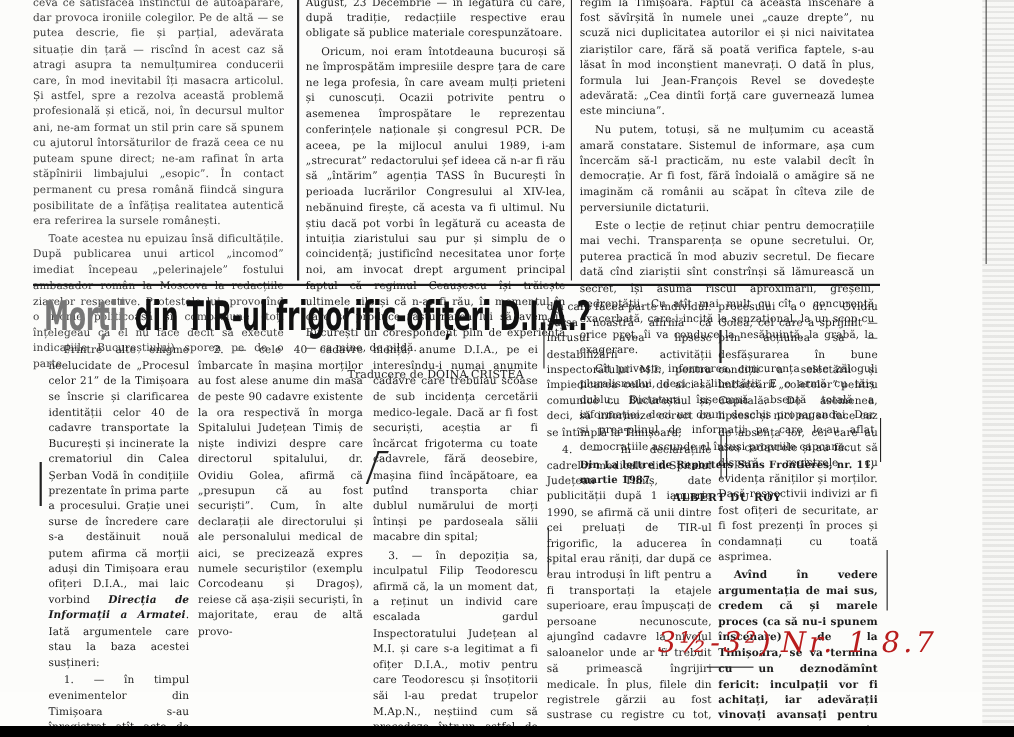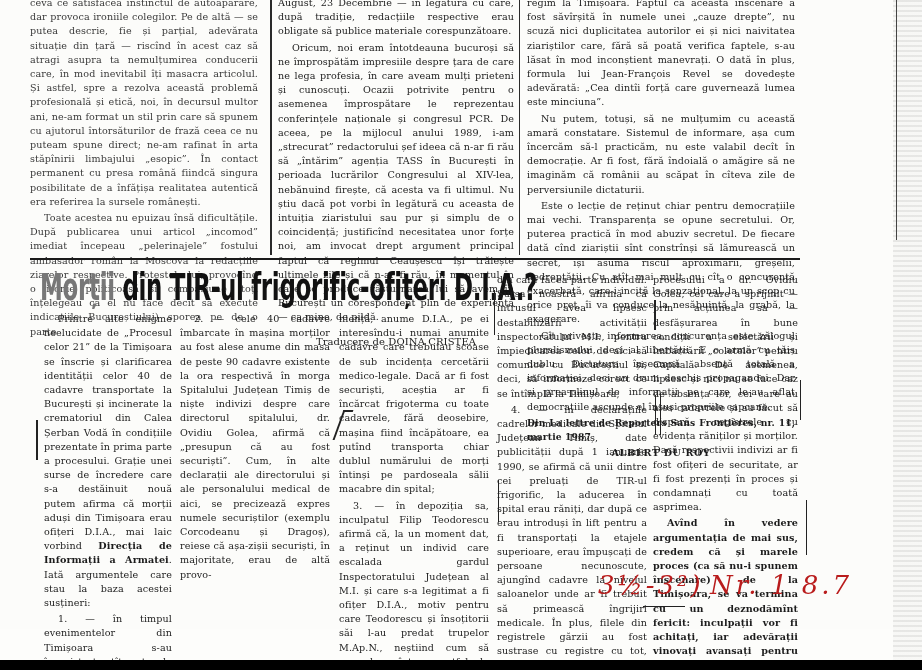--- a/index.html
+++ b/index.html
@@ -5,21 +5,21 @@
   * { box-sizing: border-box; margin: 0; padding: 0; }
   html, body { width: 922px; height: 670px; overflow: hidden; background: #fdfdfb; }
   body { position: relative; font-family: "DejaVu Serif", serif; color: #1c1c1c; }
 
   .page { position: absolute; left: 0; top: 0; width: 922px; height: 629px; background: #fcfcfa; }
 
   .col { position: absolute; font-size: 9.6px; line-height: 14.2px; text-align: justify; letter-spacing: 0.1px; }
   .col p { text-indent: 14px; margin-bottom: 2px; }
   .col p.noindent { text-indent: 0; }
   .b { font-weight: bold; }
-  .i { }
+  .i { font-style: italic; }
 
   
   #up-c1 { left: 30px; top: -4px; width: 228px; color: #3a3a3a; }
   #up-c2 { left: 278px; top: -4px; width: 236px; }
   #up-c3 { left: 527px; top: -4px; width: 268px; }
   .vrule-upper { position: absolute; left: 270px; top: 0; width: 2px; height: 255px; background: #2a2a2a; }
   .vrule-upper-right { position: absolute; left: 519px; top: 0; width: 1px; height: 255px; background: #2a2a2a; }
 
   .translator { text-align: center; font-weight: normal; font-size: 10px; margin-top: 10px; text-indent: 0 !important; }
   .to-follow { text-align: right; font-style: italic; font-weight: bold; margin-top: 8px; margin-right: 6px; text-indent: 0 !important; }

